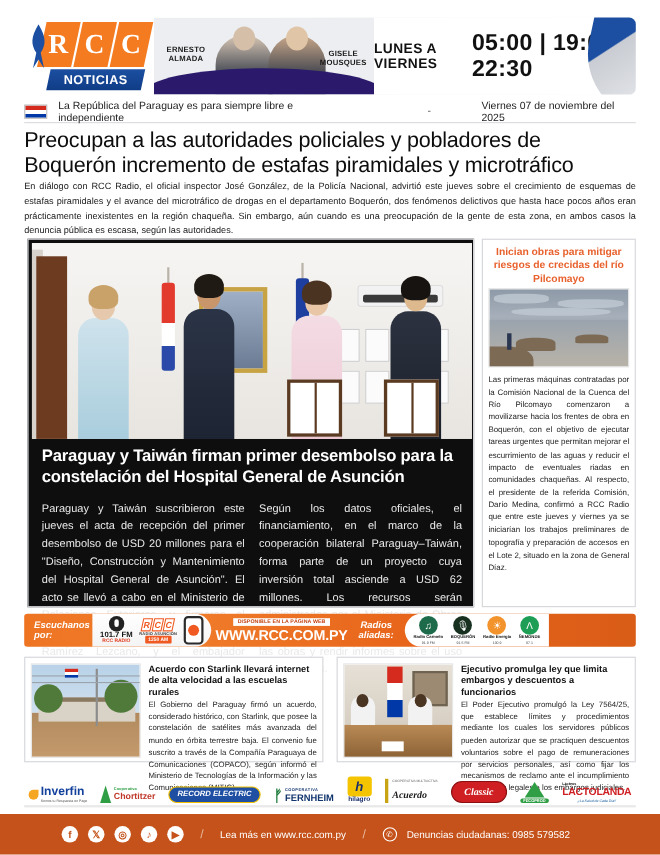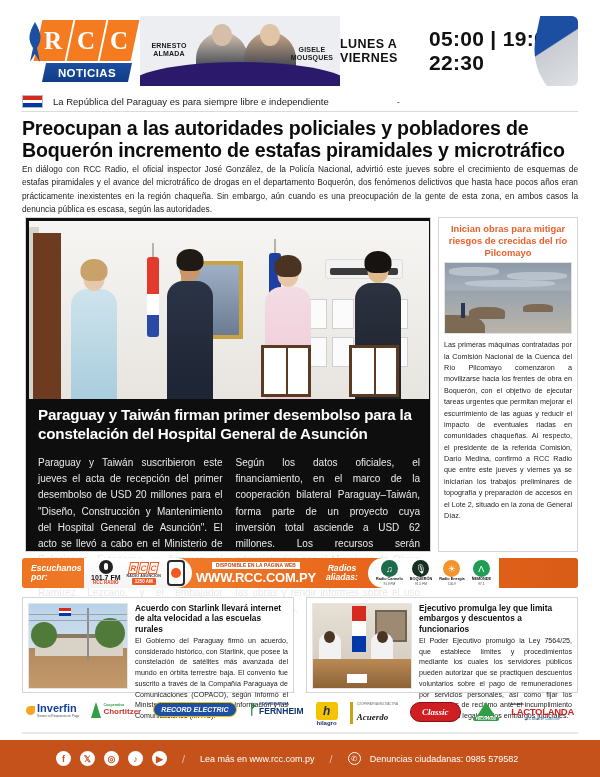--- a/index.html
+++ b/index.html
@@ -88,21 +88,21 @@
     width: 21px; height: 13px; flex:none; border:1px solid #bbb;
     background: linear-gradient(180deg,#d52b1e 0 33.3%, #ffffff 33.3% 66.6%, #0038a8 66.6% 100%);
   }
   .datestrip .tagline { font-size: 9.5px; color: #1a1a1a; }
   .datestrip .dash { margin-left: 58px; font-size: 9.5px; color:#555; }
   .datestrip .date { margin-left: 36px; font-size: 9.5px; color: #1a1a1a; }
 
   
   .lead-title {
     position: absolute; left: 22px; top: 118px; width: 556px;
-    font-size: 19.6px; font-weight: 700; color: #0d0d0d;
+    font-size: 19.6px; font-weight: 400; color: #0d0d0d;
     line-height: 1.12; text-align: justify; letter-spacing: -.2px;
   }
   .lead-title .l2 { display:block; }
   .lead-body {
     position: absolute; left: 22px; top: 163px; width: 556px;
     font-size: 8.3px; line-height: 1.62; color: #222; text-align: justify;
   }
 
   
   .photo-card {
@@ -237,21 +237,21 @@
   .art-text { flex: 1; min-width: 0; }
   .art-title { font-size: 8.4px; font-weight: 700; color: #111; line-height: 1.22; margin-bottom: 2px; }
   .art-body { font-size: 7.1px; line-height: 1.52; color: #222; text-align: justify; }
 
   
   .sponsors {
     position: absolute; left: 22px; top: 700px; width: 556px; height: 34px;
     display: flex; align-items: center; justify-content: space-between;
     padding: 0 4px; border-bottom: 2px solid #e8e8e8;
   }
-  .sp { display: flex; align-items: flex-start; justify-content: center; height: 28px; }
+  .sp { display: flex; align-items: flex-end; justify-content: center; height: 28px; }
   .sp-inverfin { font-size:11px;font-weight:700;color:#12409b;display:flex;align-items:center;gap:2px;}
   .sp-inverfin .leaf{width:9px;height:9px;border-radius:50% 0 50% 50%;background:#f5a623;display:block;}
   .sp-inverfin .sub{font-size:3.2px;color:#555;font-weight:400;display:block;}
   .sp-chortitzer{display:flex;align-items:center;gap:2px;}
   .sp-chortitzer .tree{width:0;height:0;border-left:5px solid transparent;border-right:5px solid transparent;border-bottom:16px solid #2f9e44;}
   .sp-chortitzer .tx{font-size:8px;font-weight:700;color:#c0392b;line-height:1;}
   .sp-chortitzer .tx small{display:block;font-size:3.6px;color:#2f9e44;font-weight:700;}
   .sp-recoro{background:#1e4fa3;border:1.5px solid #f2c200;border-radius:13px;padding:3px 7px;color:#fff;font-size:7px;font-weight:700;font-style:italic;}
   .sp-fernheim{display:flex;align-items:center;gap:2px;color:#11356e;}
   .sp-fernheim .c{font-size:14px;font-weight:700;color:#1e7a3c;line-height:1;}
@@ -332,20 +332,21 @@
       <div class="sched-line1">LUNES A VIERNES</div>
       <div class="sched-line2">05:00 | 19:00 | 22:30</div>
       <div class="corner-swoosh"></div>
     </div>
   </div>
 
   <div class="datestrip">
     <div class="flag-py"></div>
     <div class="tagline">La República del Paraguay es para siempre libre e independiente</div>
     <div class="dash">-</div>
+    <div class="date">Viernes 07 de noviembre del 2025</div>
   </div>
 
   <div class="lead-title">
     <span class="l1">Preocupan a las autoridades policiales y pobladores de</span>
     <span class="l2">Boquerón incremento de estafas piramidales y microtráfico</span>
   </div>
   <div class="lead-body">En diálogo con RCC Radio, el oficial inspector José González, de la Policía Nacional, advirtió este jueves sobre el crecimiento de esquemas de estafas piramidales y el avance del microtráfico de drogas en el departamento Boquerón, dos fenómenos delictivos que hasta hace pocos años eran prácticamente inexistentes en la región chaqueña. Sin embargo, aún cuando es una preocupación de la gente de esta zona, en ambos casos la denuncia pública es escasa, según las autoridades.</div>
 
   <div class="photo-card">
     <div class="photo-main">

